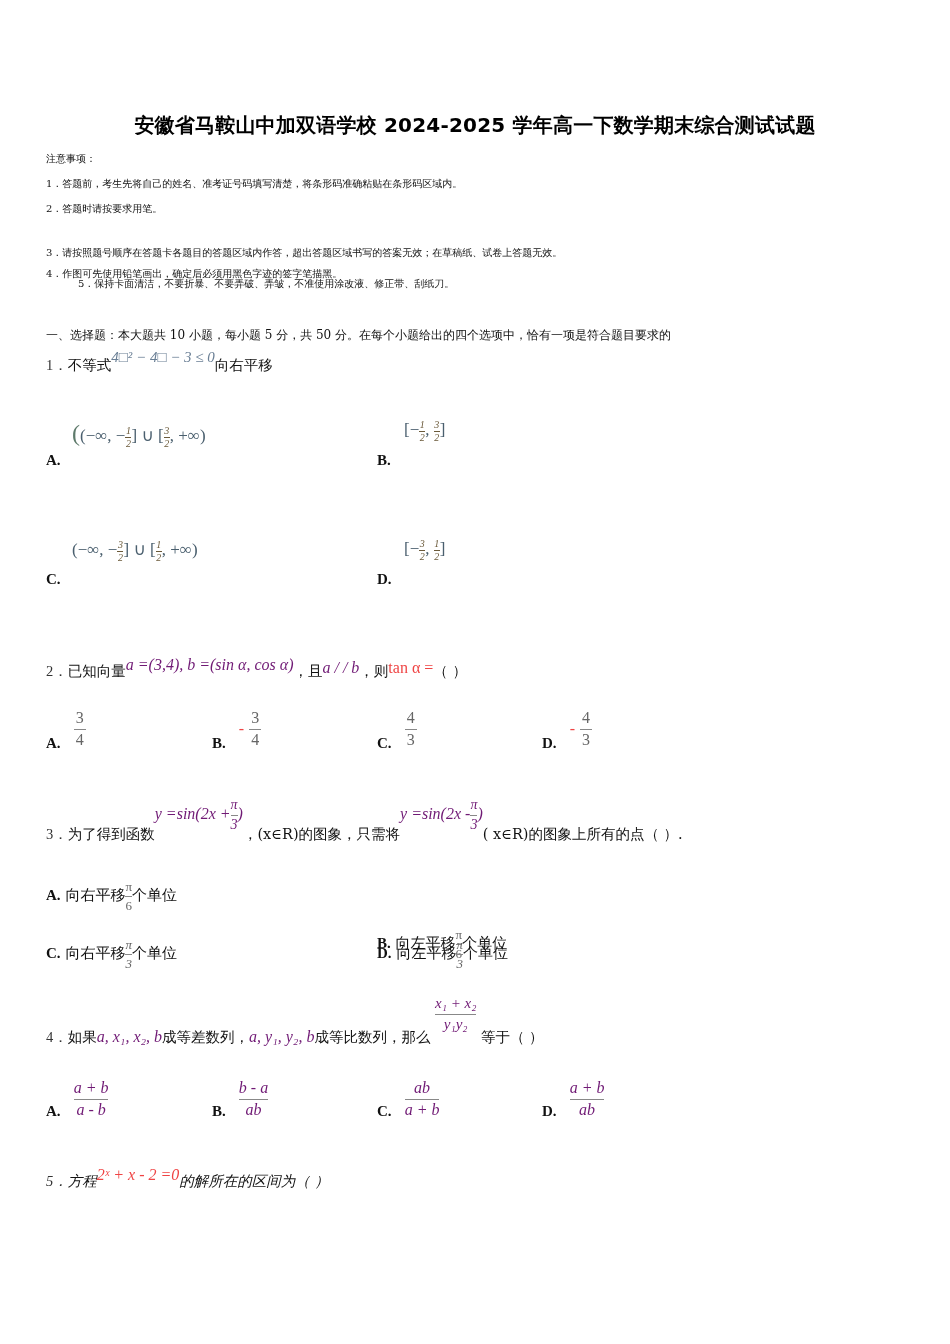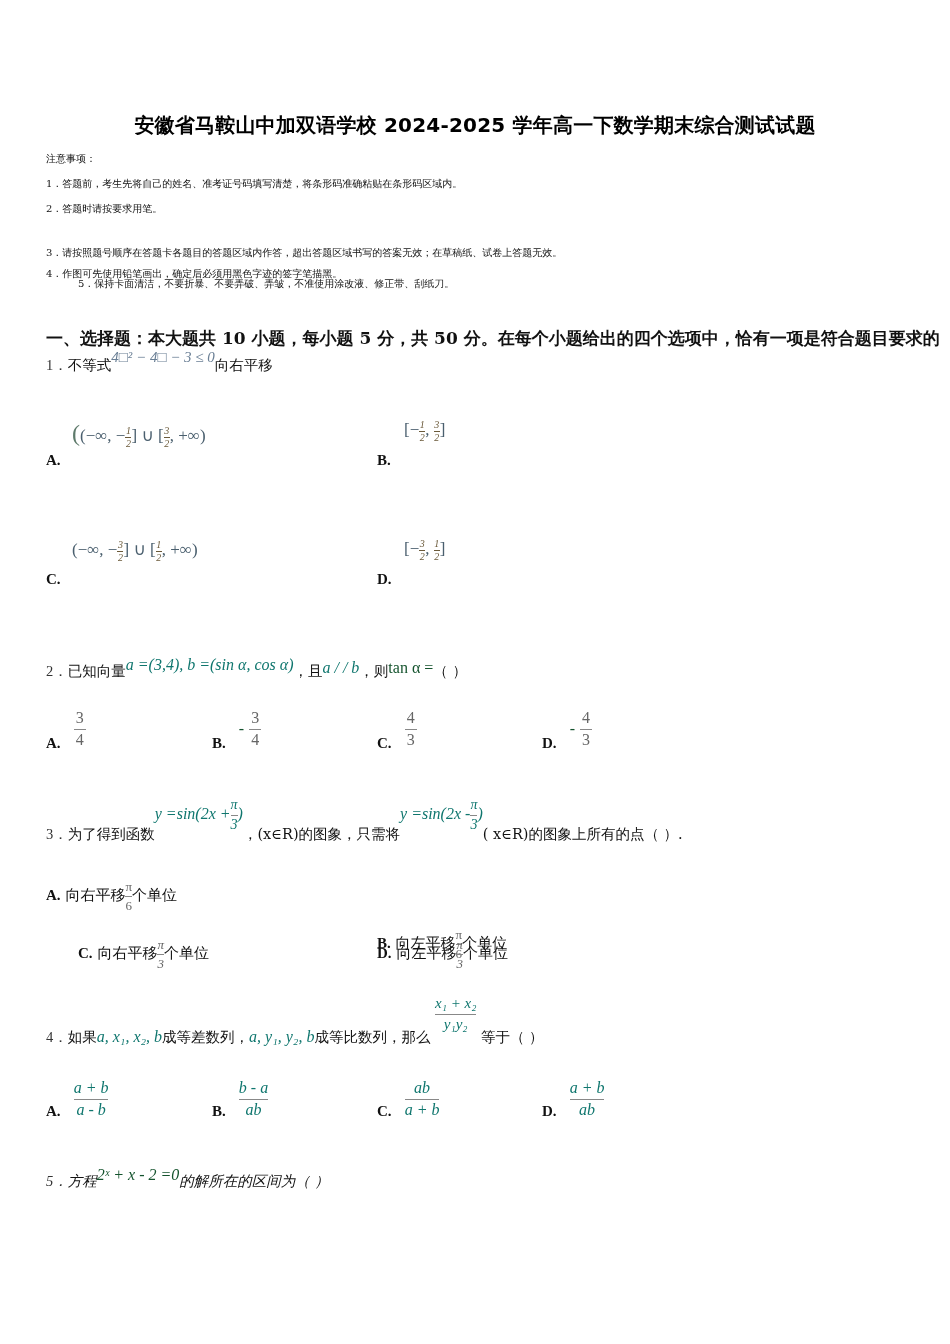--- a/index.html
+++ b/index.html
@@ -8,26 +8,26 @@
     font-family: "DejaVu Serif", "Liberation Serif", serif;
     color: #111;
   }
   .abs { position: absolute; white-space: nowrap; }
   .title {
     left: 0; width: 950px; top: 112px; text-align: center;
     font-family: "DejaVu Sans", "Liberation Sans", sans-serif;
     font-weight: bold; font-size: 20px; color: #000; letter-spacing: 0.2px;
   }
   .note { font-size: 10px; left: 46px; }
-  .sec { font-size: 17px; left: 46px; font-weight: bold; }
+  .sec { font-size: 12px; left: 46px; }
   .q { font-size: 14.5px; left: 46px; }
   .num { font-family: "Liberation Serif", serif; color: #333; }
   .lbl { font-family: "Liberation Serif", serif; font-weight: bold; font-size: 15px; }
-  .m { font-family: "Liberation Serif", serif; font-style: italic; color: #0f766e; font-size: 16px; }
-  .mr { font-family: "Liberation Serif", serif; color: #14532d; font-size: 16px; }
+  .m { font-family: "Liberation Serif", serif; font-style: italic; color: #701a75; font-size: 16px; }
+  .mr { font-family: "Liberation Serif", serif; color: #ef4444; font-size: 16px; }
   .mblue { font-family: "Liberation Serif", serif; font-style: italic; color: #6a7f95; font-size: 15px; }
   .frac { display: inline-flex; flex-direction: column; align-items: center; vertical-align: middle; line-height: 1.05; }
   .frac .n { padding: 0 2px; }
   .frac .bar { width: 100%; height: 1px; background: #888; margin: 2px 0; }
   .gray { color: #666; }
   .interval { font-family: "Liberation Serif", serif; font-size: 17px; color: #4a5f6e; }
   .interval .sf { display: inline-flex; flex-direction: column; align-items: center; vertical-align: middle; font-size: 10px; line-height: 1; font-style: italic; color: #6b5a3a; }
   .interval .sf .b { width: 6px; height: 1px; background: #6b5a3a; margin: 1px 0; }
   .bigp { font-size: 24px; color: #5e7a6b; }
 </style>
@@ -159,21 +159,21 @@
       <span>6</span>
     </span><span>个单位</span>
 </div>
 <div class="abs" style="left:377px;top:928px;font-size:15px;">
   <span class="lbl">B.</span>&nbsp;<span>向左平移</span><span class="frac mr gray" style="font-size:13px;">
       <span>π</span>
       <span class="bar"></span>
       <span>6</span>
     </span><span>个单位</span>
 </div>
-<div class="abs" style="left:46px;top:938px;font-size:15px;margin-left:32px;">
+<div class="abs" style="left:46px;top:938px;font-size:15px;">
   <span class="lbl">C.</span>&nbsp;<span>向右平移</span><span class="frac m gray" style="font-size:13px;">
       <span>π</span>
       <span class="bar"></span>
       <span>3</span>
     </span><span>个单位</span>
 </div>
 <div class="abs" style="left:377px;top:938px;font-size:15px;">
   <span class="lbl">D.</span>&nbsp;<span>向左平移</span><span class="frac m gray" style="font-size:13px;">
       <span>π</span>
       <span class="bar"></span>

